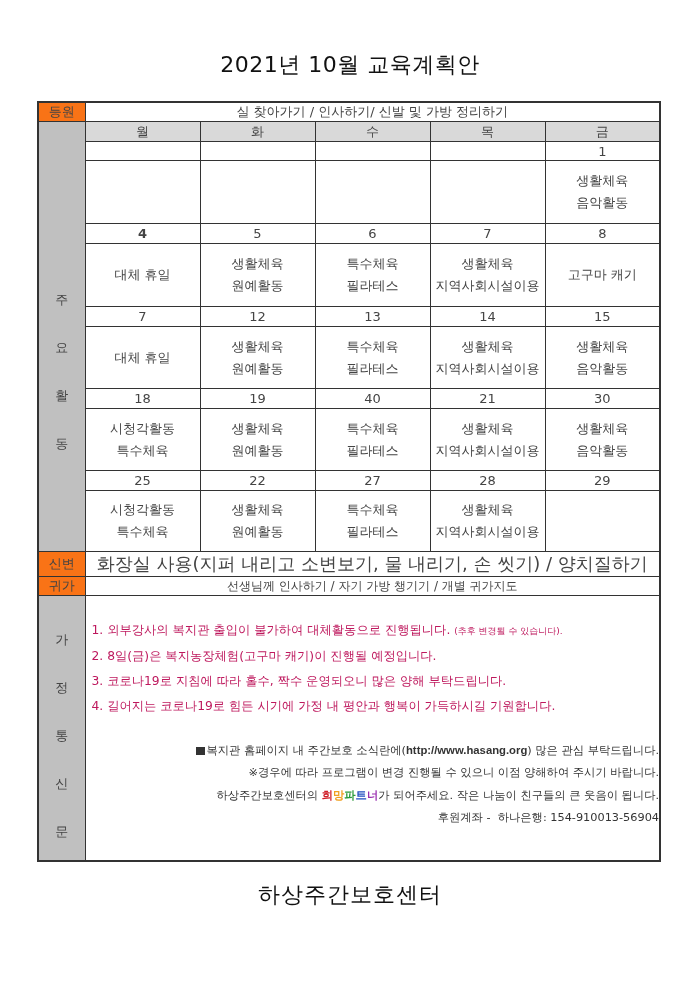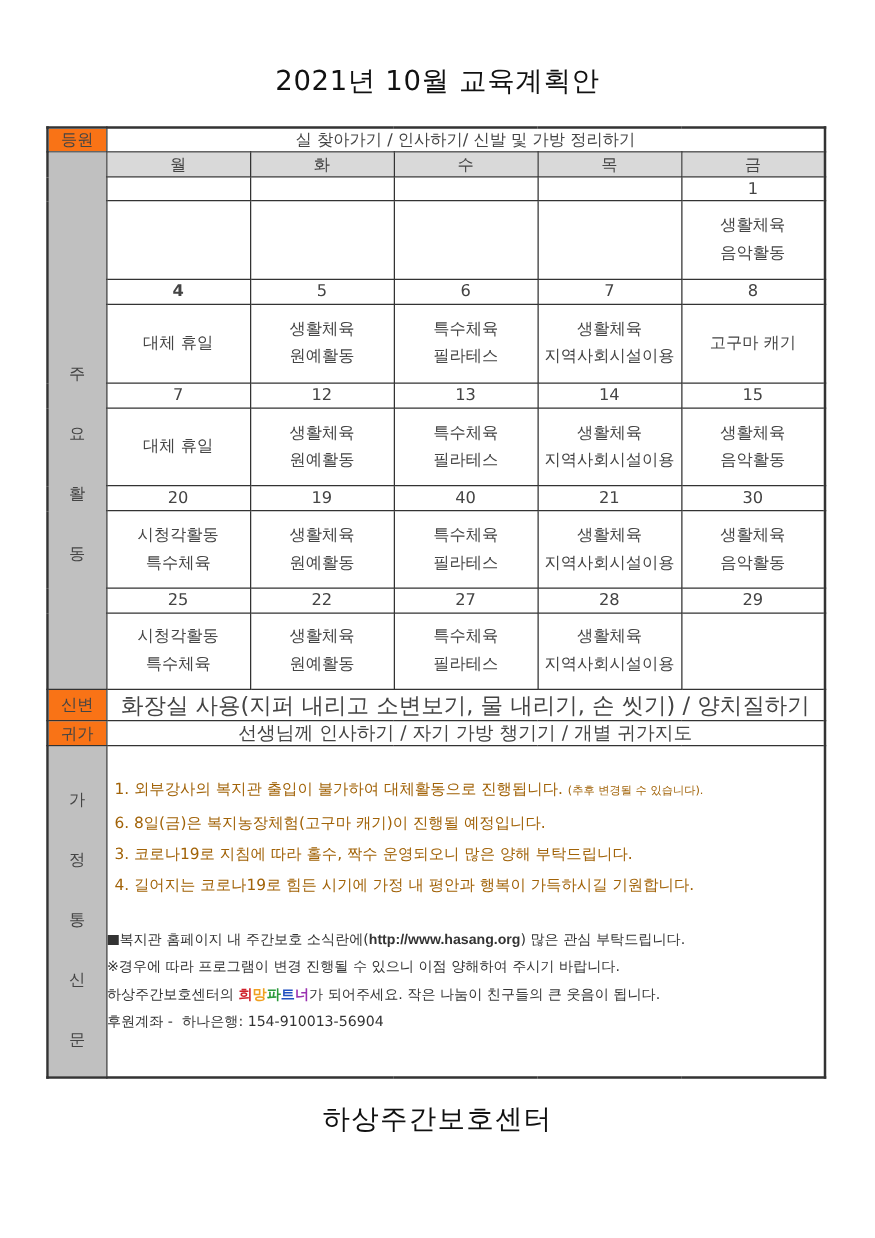--- a/index.html
+++ b/index.html
@@ -12,23 +12,23 @@
   .vlabel { background:#c0c0c0; color:#222; font-size:14px; line-height:48px; }
   .dayhead { background:#d9d9d9; color:#222; height:18px; }
   .thick-top td { border-top:2px solid #666; }
   .date { height:18px; font-size:13px; color:#222; }
   .content { line-height:22px; font-size:12.5px; color:#444; }
   .red { color:#c0282d; }
   .red-date { color:#c0282d; font-weight:bold; }
   .blue { color:#2a3fa0; }
   .notice { text-align:left !important; padding:0 !important; vertical-align:top !important; }
   .notice-list { margin:0; padding:22px 0 0 6px; list-style:none; }
-  .notice-list li { font-size:12.3px; color:#a16207; line-height:25px; }
+  .notice-list li { font-size:12.3px; color:#be185d; line-height:25px; }
   .small { font-size:9px; }
-  .notice-foot { margin-top:20px; text-align:left; font-size:11.3px; color:#333; line-height:22px; }
+  .notice-foot { margin-top:20px; text-align:right; font-size:11.3px; color:#333; line-height:22px; }
   .notice-foot b { font-weight:bold; font-family:"Liberation Sans", sans-serif; }
   .bullet-sq { display:inline-block; width:9px; height:8px; background:#333; vertical-align:middle; margin-right:1px; }
 </style>
 </head>
 <body>
 
 <div class="title">2021년 10월 교육계획안</div>
 
 <table class="plan">
   <colgroup>
@@ -129,21 +129,21 @@
       <div>생활체육</div>
       <div>지역사회시설이용</div>
     </td>
     <td class="content">
       <div>생활체육</div>
       <div>음악활동</div>
     </td>
   </tr>
 
   <tr style="height:20px">
-    <td class="date">20</td>
+    <td class="date">18</td>
     <td class="date">19</td>
     <td class="date">40</td>
     <td class="date">21</td>
     <td class="date">30</td>
   </tr>
   <tr style="height:62px">
     <td class="content">
       <div>시청각활동</div>
       <div>특수체육</div>
     </td>
@@ -192,40 +192,40 @@
     <td class="content"></td>
   </tr>
 
   <tr style="height:17px" class="thick-top">
     <td class="label">신변</td>
     <td colspan="5" style="font-size:18px;">화장실 사용(지퍼 내리고 소변보기, 물 내리기, 손 씻기) / 양치질하기</td>
   </tr>
 
   <tr style="height:17px">
     <td class="label">귀가</td>
-    <td colspan="5" style="font-size:15px;">선생님께 인사하기 / 자기 가방 챙기기 / 개별 귀가지도</td>
+    <td colspan="5" style="font-size:12px;">선생님께 인사하기 / 자기 가방 챙기기 / 개별 귀가지도</td>
   </tr>
 
   <tr style="height:265px">
     <td class="vlabel" style="vertical-align:top;">
       <div style="padding-top:20px;">
         <div>가</div>
         <div>정</div>
         <div>통</div>
         <div>신</div>
         <div>문</div>
       </div>
     </td>
     <td colspan="5" class="notice">
       <ul class="notice-list">
         <li>
           <span>1. 외부강사의 복지관 출입이 불가하여 대체활동으로 진행됩니다.</span>
           <span class="small">(추후 변경될 수 있습니다).</span>
         </li>
-        <li>6. 8일(금)은 복지농장체험(고구마 캐기)이 진행될 예정입니다.</li>
+        <li>2. 8일(금)은 복지농장체험(고구마 캐기)이 진행될 예정입니다.</li>
         <li>3. 코로나19로 지침에 따라 홀수, 짝수 운영되오니 많은 양해 부탁드립니다.</li>
         <li>4. 길어지는 코로나19로 힘든 시기에 가정 내 평안과 행복이 가득하시길 기원합니다.</li>
       </ul>
       <div class="notice-foot">
         <div>
           <span class="bullet-sq"></span><span>복지관 홈페이지 내 주간보호 소식란에(</span><b>http://www.hasang.org</b><span>) 많은 관심 부탁드립니다.</span>
         </div>
         <div>※경우에 따라 프로그램이 변경 진행될 수 있으니 이점 양해하여 주시기 바랍니다.</div>
         <div>
           <span>하상주간보호센터의 </span><b><span style="color:#d0202a">희</span><span style="color:#f0a020">망</span><span style="color:#2a9a3a">파</span><span style="color:#2050c0">트</span><span style="color:#9a30b0">너</span></b><span>가 되어주세요. 작은 나눔이 친구들의 큰 웃음이 됩니다.</span>

